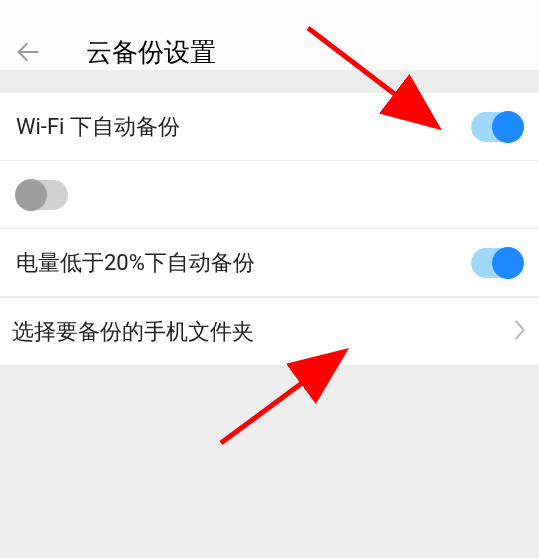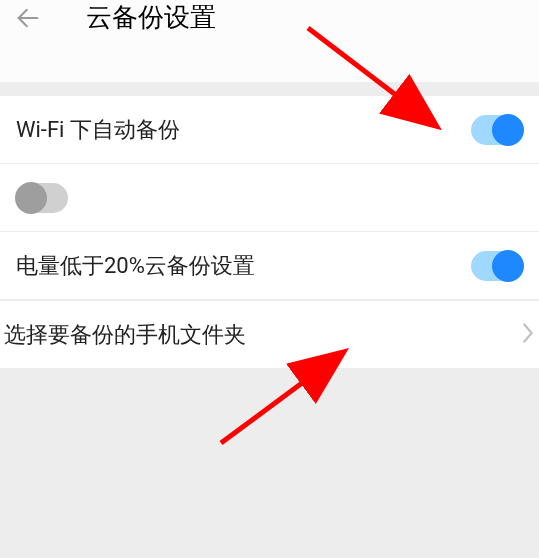--- a/index.html
+++ b/index.html
@@ -10,41 +10,41 @@
     body {
       width: 539px;
       height: 558px;
       font-family: -apple-system, BlinkMacSystemFont, "Segoe UI", Roboto, sans-serif;
       background: #ededed;
       position: relative;
       overflow: hidden;
     }
     .header {
       background: #fcfcfc;
-      height: 82px;
+      height: 70px;
       display: flex;
-      align-items: flex-start;
+      align-items: flex-end;
       padding: 0 10px;
     }
     .back-arrow {
       width: 36px;
       height: 36px;
       display: flex;
       align-items: center;
       justify-content: center;
       cursor: pointer;
     }
     .title {
       font-size: 26px;
       font-weight: 400;
       color: #000;
       margin-left: 40px;
     }
     .settings-list {
-      margin-top: 14px;
+      margin-top: 23px;
       background: #fff;
     }
     .row {
       background: #fff;
       display: flex;
       align-items: center;
       justify-content: space-between;
       padding: 0 16px;
       height: 68px;
       border-bottom: 1px solid #ececec;
@@ -88,21 +88,21 @@
       width: 32px;
       height: 32px;
       border-radius: 50%;
       background: #9e9e9e;
     }
     .nav-row {
       background: #fff;
       display: flex;
       align-items: center;
       justify-content: space-between;
-      padding: 0 4px;
+      padding: 0 12px;
       height: 68px;
       margin-top: 0;
       border-top: 1px solid #ececec;
       cursor: pointer;
     }
     .chevron {
       color: #c0c0c0;
     }
     .annotation {
       position: absolute;
@@ -135,21 +135,21 @@
   <div class="row">
     <span class="row-label">Wi-Fi 下自动备份</span>
     <div class="toggle on"></div>
   </div>
 
   <div class="row">
     <div class="toggle off"></div>
   </div>
 
   <div class="row">
-    <span class="row-label">电量低于20%云备份设置</span>
+    <span class="row-label">电量低于20%下自动备份</span>
     <div class="toggle on"></div>
   </div>
 
   <div class="nav-row">
     <span class="row-label">选择要备份的手机文件夹</span>
     <span class="chevron">
       <svg width="14" height="22" viewBox="0 0 10 18" fill="none" stroke="#c0c0c0" stroke-width="1.8" stroke-linecap="round" stroke-linejoin="round">
         <polyline points="2 2 8 9 2 16"></polyline>
       </svg>
     </span>

